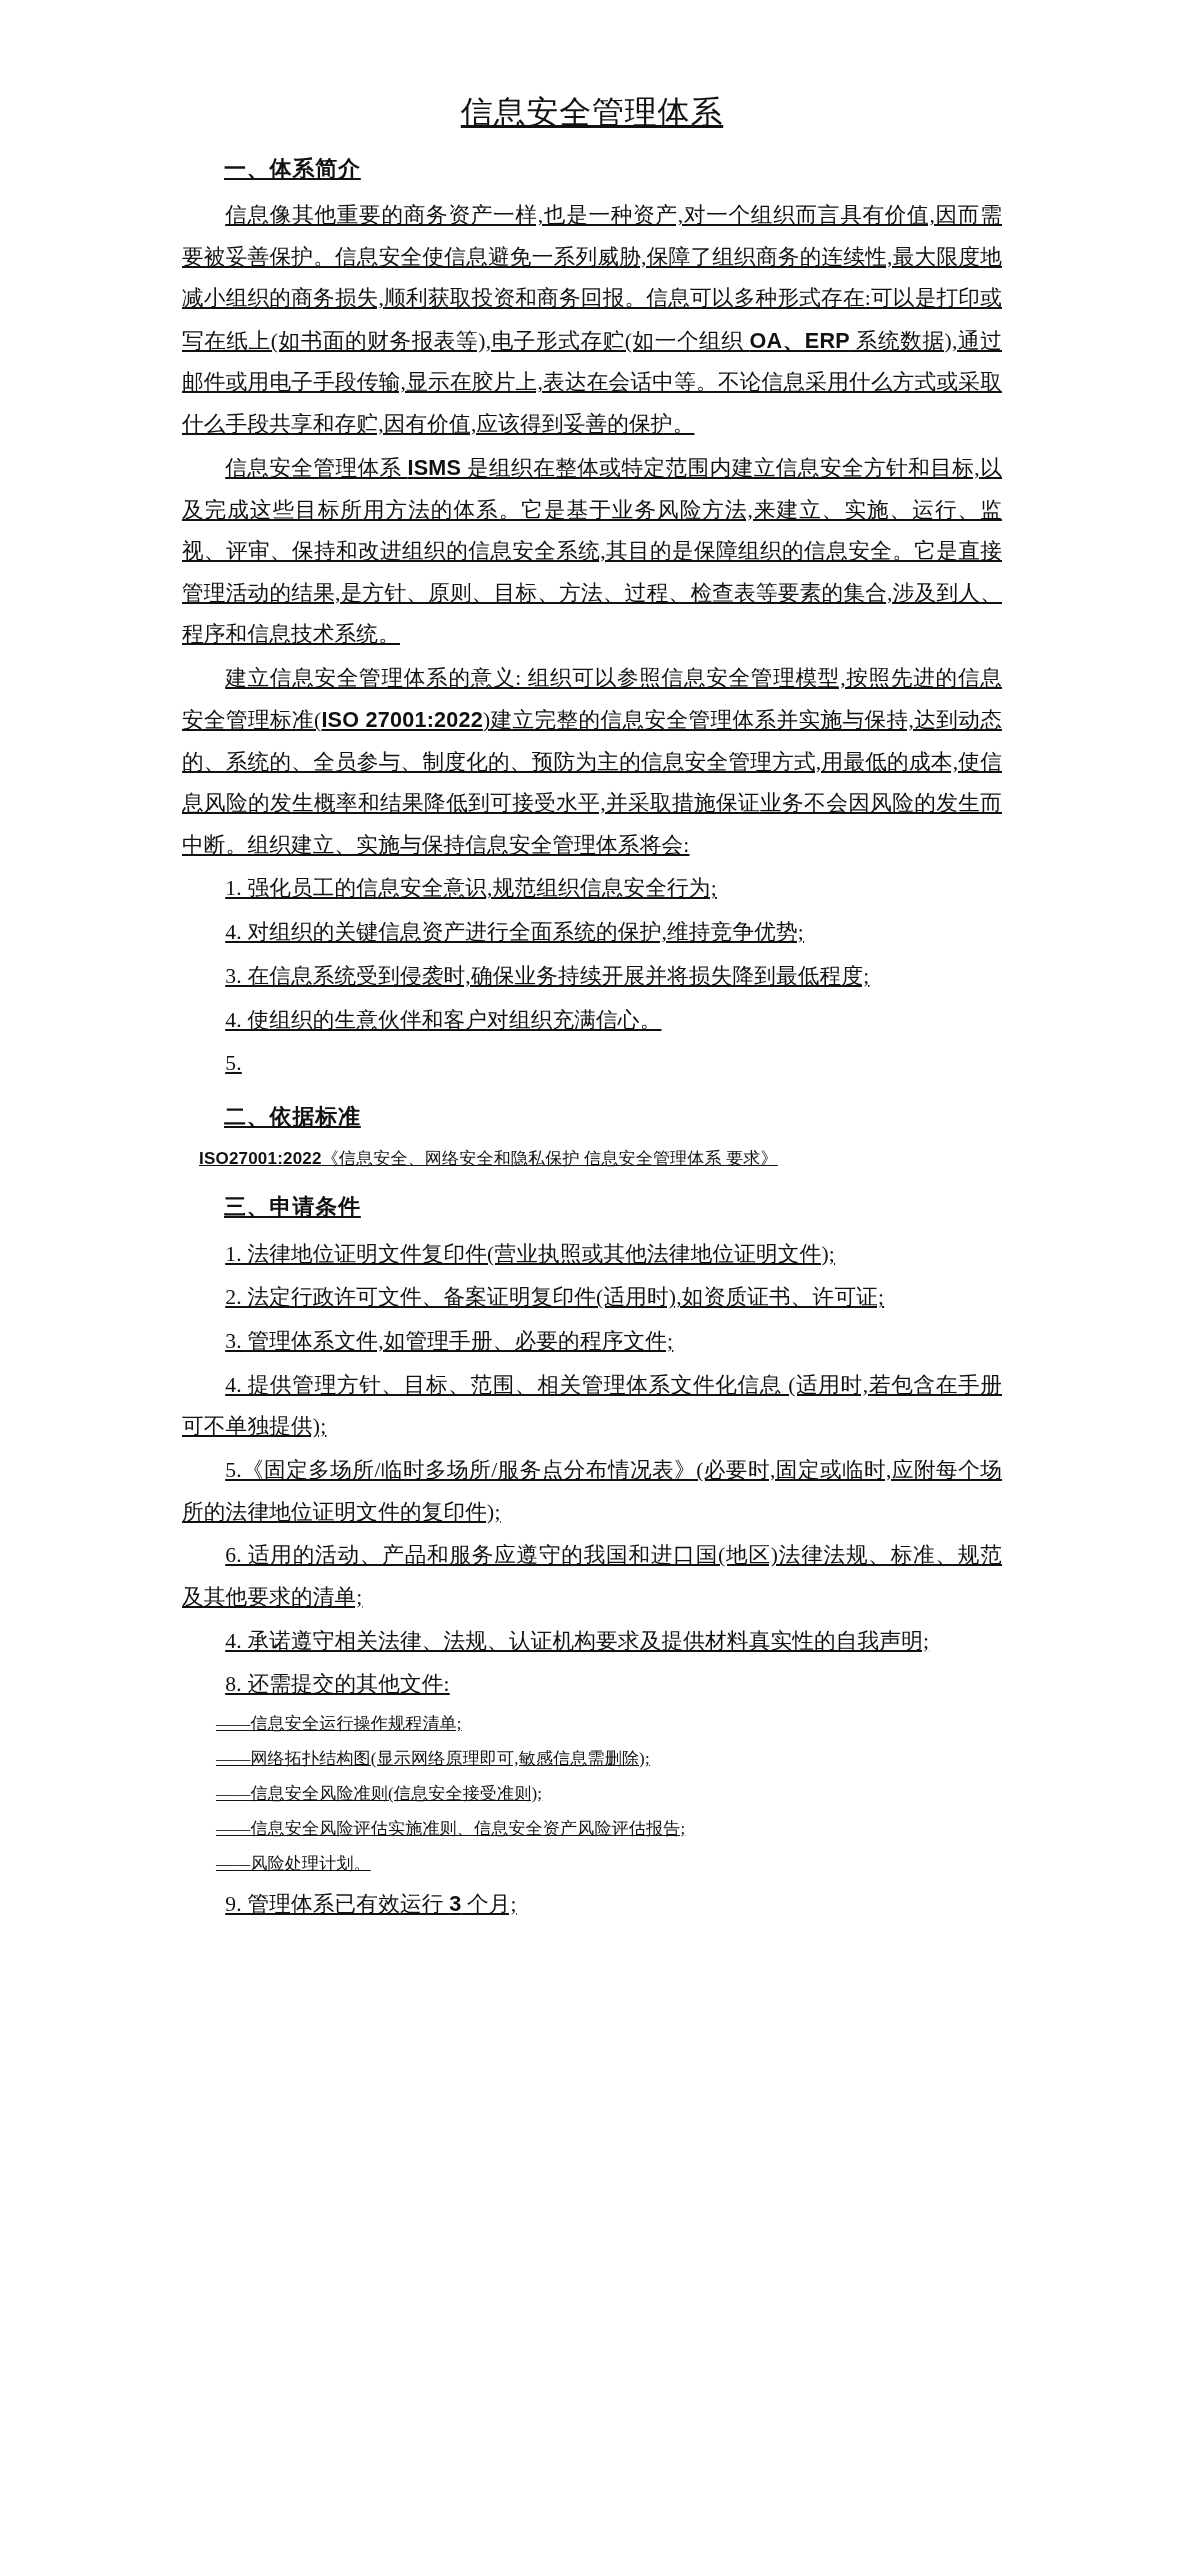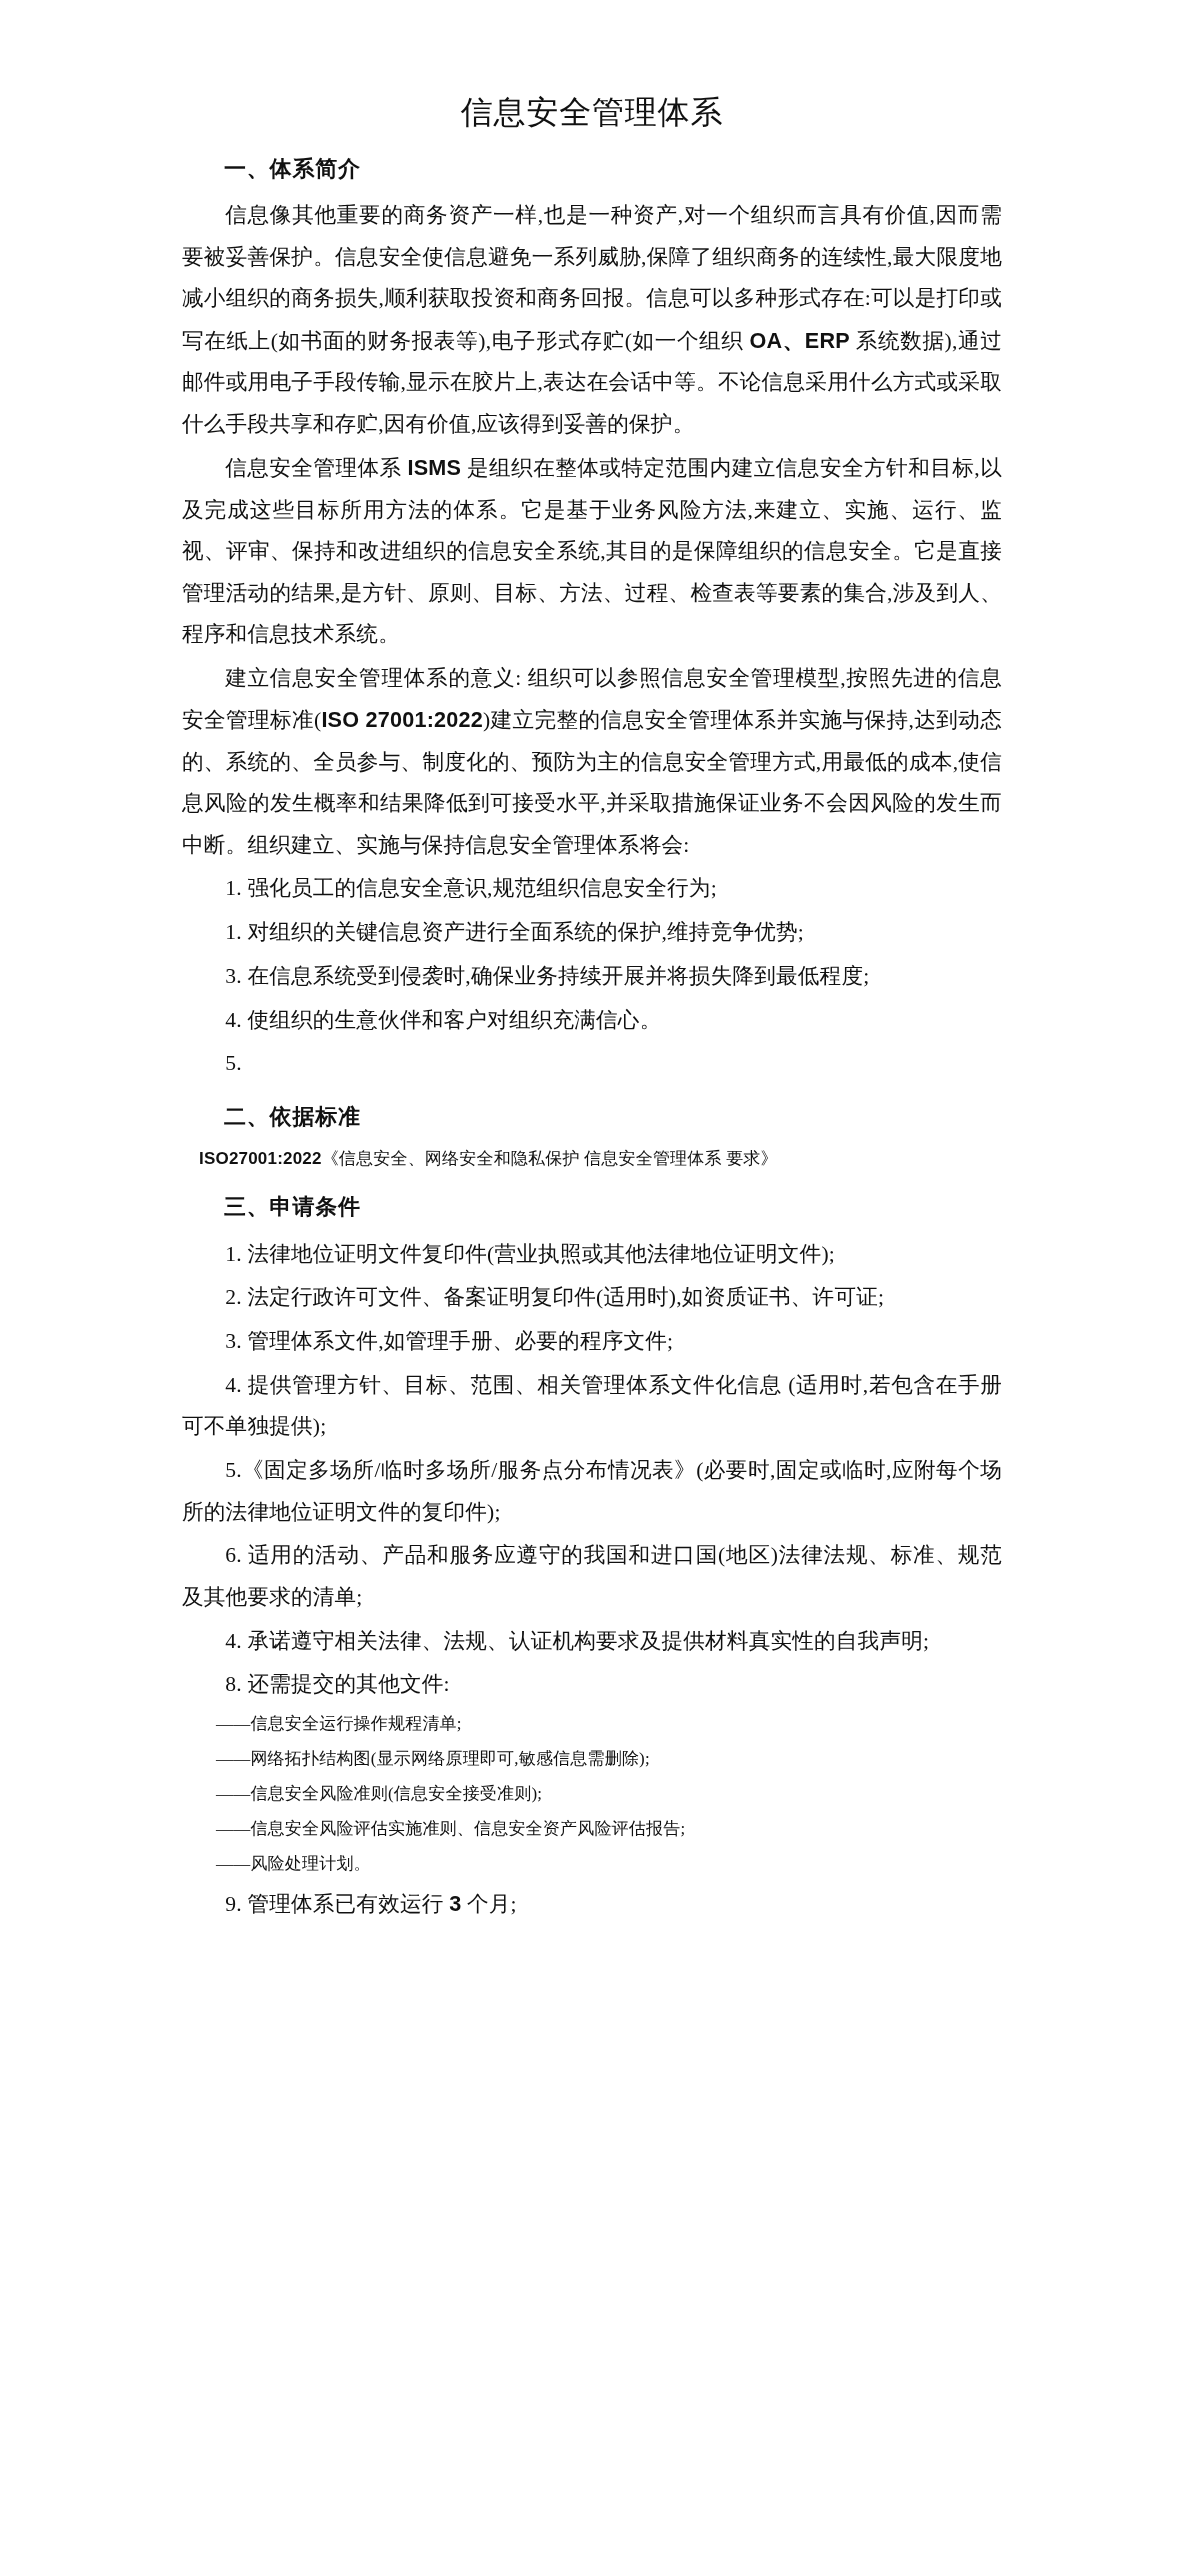--- a/index.html
+++ b/index.html
@@ -15,20 +15,21 @@
     color: #111111;
     -webkit-font-smoothing: antialiased;
   }
   .page {
     width: 1184px;
     min-height: 2576px;
     box-sizing: border-box;
     padding: 91px 182px 45px 182px;
     background: #ffffff;
     position: relative;
+    text-decoration: underline;
   }
   .doc-title {
     text-align: center;
     font-size: 32px;
     line-height: 1.35;
     font-weight: 400;
     margin: 0 0 19.7px 0;
     letter-spacing: 0.8px;
     font-family: "Liberation Serif", "DejaVu Serif", serif;
   }
@@ -89,21 +90,21 @@
 
   <h1 class="doc-title">信息安全管理体系</h1>
 
   <h2 class="section-heading">一、体系简介</h2>
 
   <p class="para">信息像其他重要的商务资产一样,也是一种资产,对一个组织而言具有价值,因而需要被妥善保护。信息安全使信息避免一系列威胁,保障了组织商务的连续性,最大限度地减小组织的商务损失,顺利获取投资和商务回报。信息可以多种形式存在:可以是打印或写在纸上(如书面的财务报表等),电子形式存贮(如一个组织 <span class="sans-bold">OA、ERP</span> 系统数据),通过邮件或用电子手段传输,显示在胶片上,表达在会话中等。不论信息采用什么方式或采取什么手段共享和存贮,因有价值,应该得到妥善的保护。</p>
   <p class="para">信息安全管理体系 <span class="sans-bold">ISMS</span> 是组织在整体或特定范围内建立信息安全方针和目标,以及完成这些目标所用方法的体系。它是基于业务风险方法,来建立、实施、运行、监视、评审、保持和改进组织的信息安全系统,其目的是保障组织的信息安全。它是直接管理活动的结果,是方针、原则、目标、方法、过程、检查表等要素的集合,涉及到人、程序和信息技术系统。</p>
   <p class="para">建立信息安全管理体系的意义: 组织可以参照信息安全管理模型,按照先进的信息安全管理标准(<span class="sans-bold">ISO 27001:2022</span>)建立完整的信息安全管理体系并实施与保持,达到动态的、系统的、全员参与、制度化的、预防为主的信息安全管理方式,用最低的成本,使信息风险的发生概率和结果降低到可接受水平,并采取措施保证业务不会因风险的发生而中断。组织建立、实施与保持信息安全管理体系将会:</p>
 
   <p class="list-item">1. 强化员工的信息安全意识,规范组织信息安全行为;</p>
-  <p class="list-item">1. 对组织的关键信息资产进行全面系统的保护,维持竞争优势;</p>
+  <p class="list-item">4. 对组织的关键信息资产进行全面系统的保护,维持竞争优势;</p>
   <p class="list-item">3. 在信息系统受到侵袭时,确保业务持续开展并将损失降到最低程度;</p>
   <p class="list-item">4. 使组织的生意伙伴和客户对组织充满信心。</p>
   <p class="list-item">5.</p>
 
   <h2 class="section-heading">二、依据标准</h2>
   <p class="std-line"><span class="sans-bold">ISO27001:2022</span>《信息安全、网络安全和隐私保护 信息安全管理体系 要求》</p>
 
   <h2 class="section-heading">三、申请条件</h2>
 
   <p class="list-item">1. 法律地位证明文件复印件(营业执照或其他法律地位证明文件);</p>

